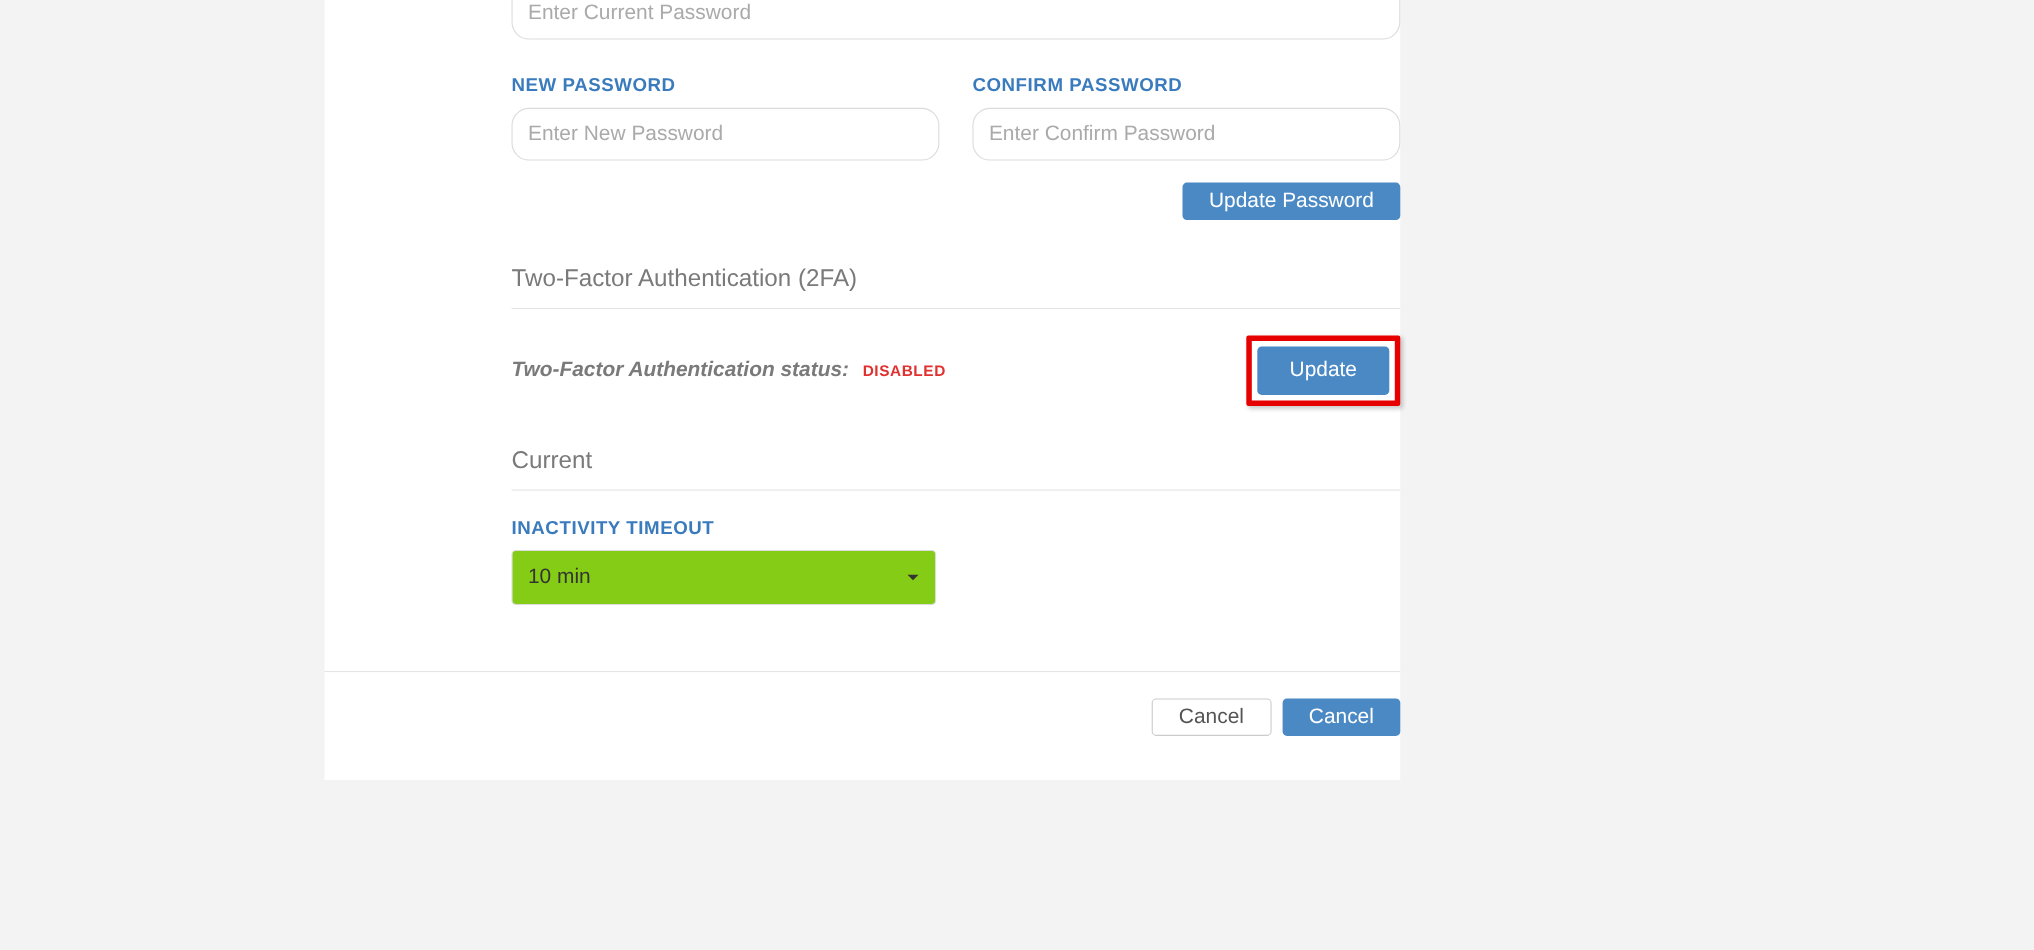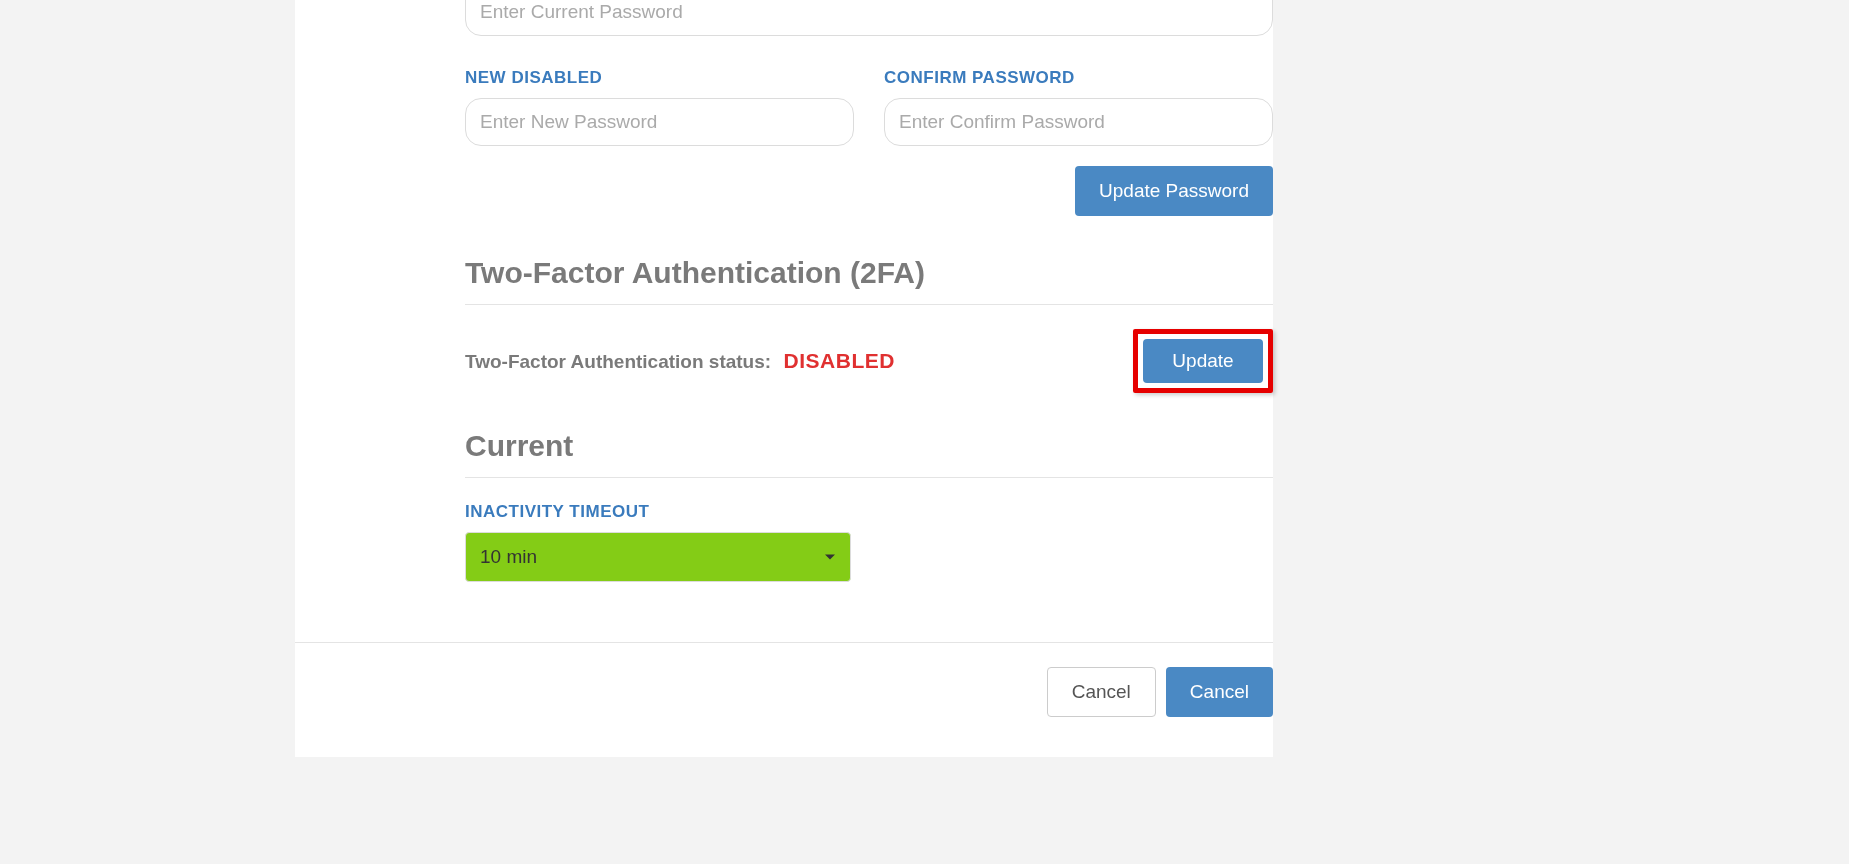--- a/index.html
+++ b/index.html
@@ -52,21 +52,21 @@
     }
     .col {
       flex: 1;
     }
     .btn {
       display: inline-flex;
       align-items: center;
       justify-content: center;
       border-radius: 4px;
       font-size: 19px;
-      height: 50px;
+      height: 34px;
       padding: 0 24px;
       cursor: pointer;
       border: none;
     }
     .btn-primary {
       background: #4a89c4;
       color: #fff;
     }
     .btn-secondary {
       background: #fff;
@@ -74,40 +74,41 @@
       border: 1px solid #cccccc;
     }
     .btn-row-right {
       display: flex;
       justify-content: flex-end;
       gap: 24px;
       margin-bottom: 40px;
     }
     .section-heading {
       color: #7a7a7a;
-      font-size: 30px;
-      font-weight: 700;
+      font-size: 22px;
+      font-weight: 400;
       padding-bottom: 14px;
       border-bottom: 1px solid #e4e4e4;
       margin-bottom: 24px;
     }
     .twofa-row {
       display: flex;
       align-items: center;
       justify-content: space-between;
       margin-bottom: 36px;
     }
     .twofa-status-label {
       color: #7a7a7a;
       font-size: 19px;
       font-weight: 700;
+      font-style: italic;
     }
     .twofa-status-value {
       color: #e03030;
-      font-size: 21px;
+      font-size: 14px;
       font-weight: 700;
       margin-left: 8px;
       letter-spacing: 0.5px;
     }
     .highlight-box {
       border: 5px solid #e60000;
       border-radius: 2px;
       padding: 5px;
       box-shadow: 2px 2px 4px rgba(0,0,0,0.2);
     }
@@ -173,21 +174,21 @@
 
 <div class="content-area">
   <div class="inner">
 
     <div class="current-password-wrap">
       <input type="password" class="text-input" placeholder="Enter Current Password" style="">
     </div>
 
     <div class="two-col">
       <div class="col">
-        <label class="field-label">NEW DISABLED</label>
+        <label class="field-label">NEW PASSWORD</label>
         <input type="password" class="text-input" placeholder="Enter New Password" style="">
       </div>
       <div class="col">
         <label class="field-label">CONFIRM PASSWORD</label>
         <input type="password" class="text-input" placeholder="Enter Confirm Password" style="">
       </div>
     </div>
 
     <div class="btn-row-right">
       <button class="btn btn-primary">Update Password</button>

